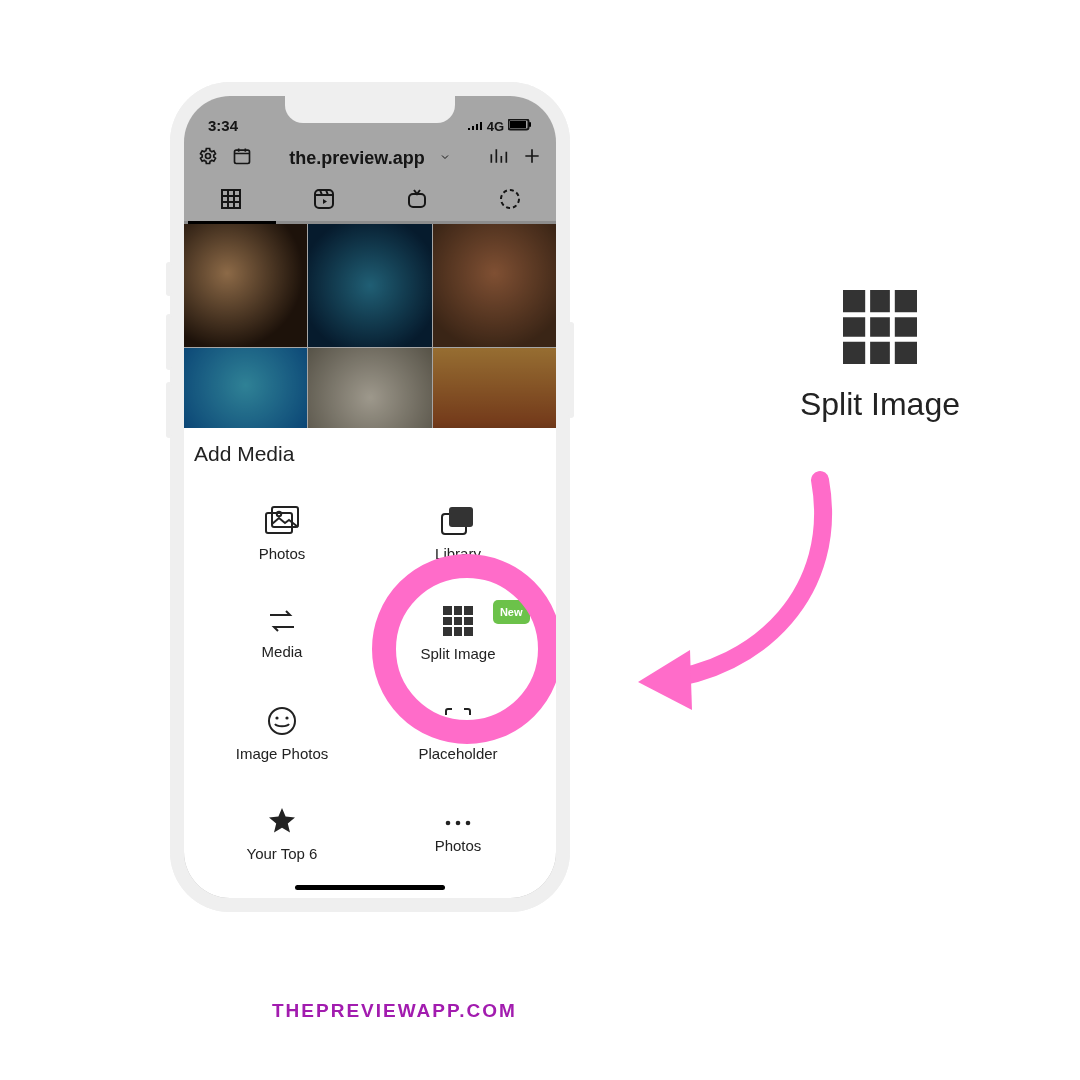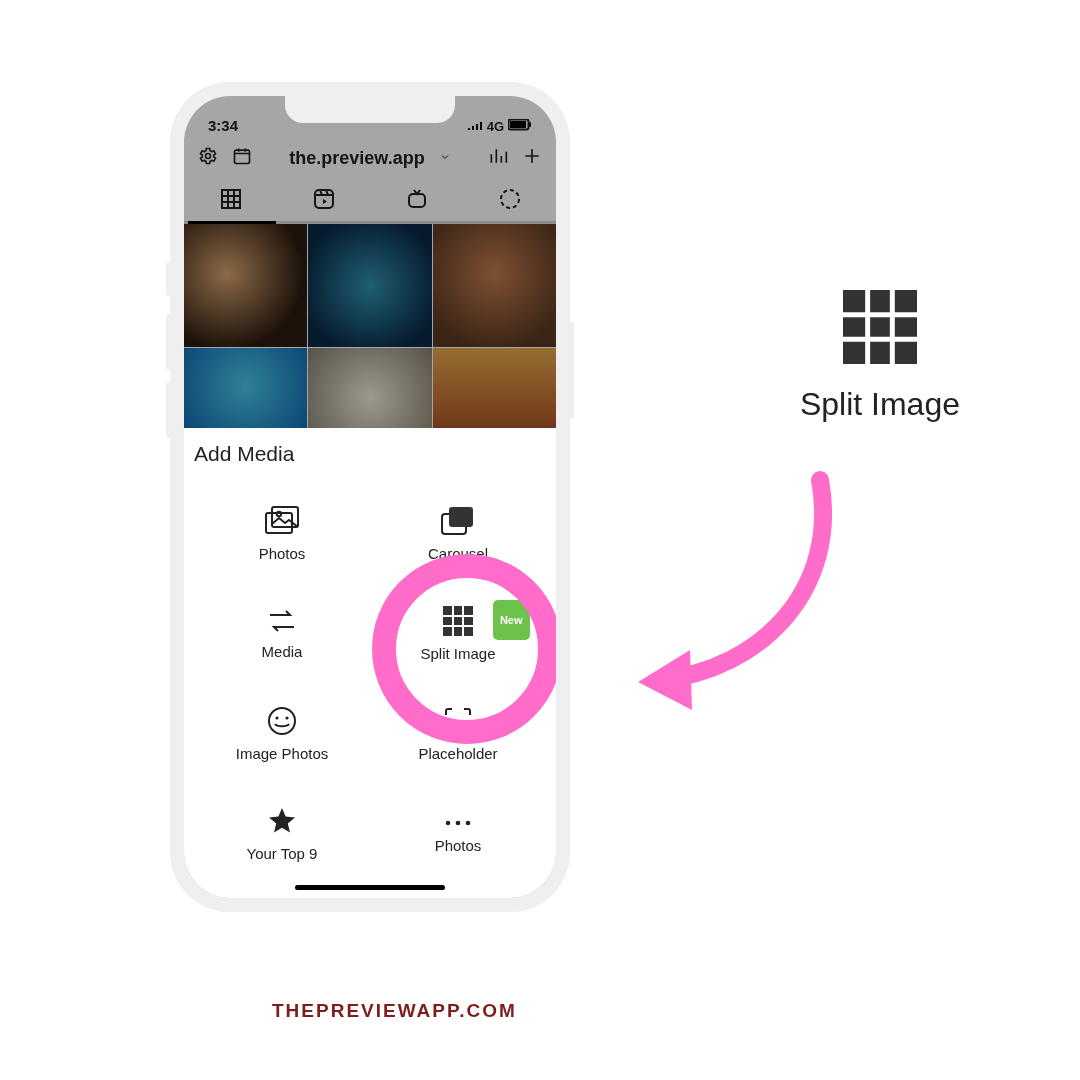--- a/index.html
+++ b/index.html
@@ -139,21 +139,21 @@
   }
   .sheet-item{
     display:flex; flex-direction:column; align-items:center; gap:6px;
     font-size:15px;
     position:relative;
   }
   .new-badge{
     position:absolute; top:-6px; right:-34px;
     background:#6cc24a; color:#fff;
     font-size:11px; font-weight:600;
-    padding:14px 7px; border-radius:5px;
+    padding:6px 7px; border-radius:5px;
   }
 
   
   .highlight-circle{
     position:absolute;
     width:190px; height:190px;
     border:24px solid #ff6cc9;
     border-radius:50%;
     left:50%; top:126px;
     transform:translateX(2px);
@@ -175,21 +175,21 @@
   .arrow{
     position:absolute;
     right:200px;
     top:470px;
   }
 
   .watermark{
     position:absolute;
     left:272px;
     top:1000px;
-    color:#7f1d1d;
+    color:#a21caf;
     letter-spacing:2px;
     font-weight:700;
     font-size:19px;
   }
 
   
   .ico{ stroke:#222; stroke-width:2; fill:none; }
 </style>
 </head>
 <body>
@@ -314,21 +314,21 @@
           <span>Photos</span>
         </div>
 
         <div class="sheet-item">
           <span>
             <svg width="34" height="30" viewBox="0 0 34 30">
                 <rect x="1" y="8" width="24" height="20" rx="3" class="ico" fill="#fff"></rect>
                 <rect x="8" y="1" width="24" height="20" rx="3" fill="#333"></rect>
               </svg>
           </span>
-          <span>Carousel</span>
+          <span>Library</span>
         </div>
 
         <div class="sheet-item">
           <span>
             <svg width="32" height="26" viewBox="0 0 32 26">
                 <path class="ico" stroke-width="2.4" d="M4 7h20l-4-4M28 19H8l4 4"></path>
               </svg>
           </span>
           <span>Media</span>
         </div>
@@ -364,21 +364,21 @@
           </span>
           <span>Placeholder</span>
         </div>
 
         <div class="sheet-item">
           <span>
             <svg width="30" height="30" viewBox="0 0 30 30">
                 <path fill="#222" d="M15 2l3.6 8.6 9.4.8-7.2 6 2.2 9.1L15 21.8 7 26.5l2.2-9.1L2 11.4l9.4-.8z"></path>
               </svg>
           </span>
-          <span>Your Top 9</span>
+          <span>Your Top 6</span>
         </div>
 
         <div class="sheet-item">
           <span>
             <svg width="30" height="10" viewBox="0 0 30 10">
                 <circle cx="5" cy="5" r="2.3" fill="#222"></circle>
                 <circle cx="15" cy="5" r="2.3" fill="#222"></circle>
                 <circle cx="25" cy="5" r="2.3" fill="#222"></circle>
               </svg>
           </span>

